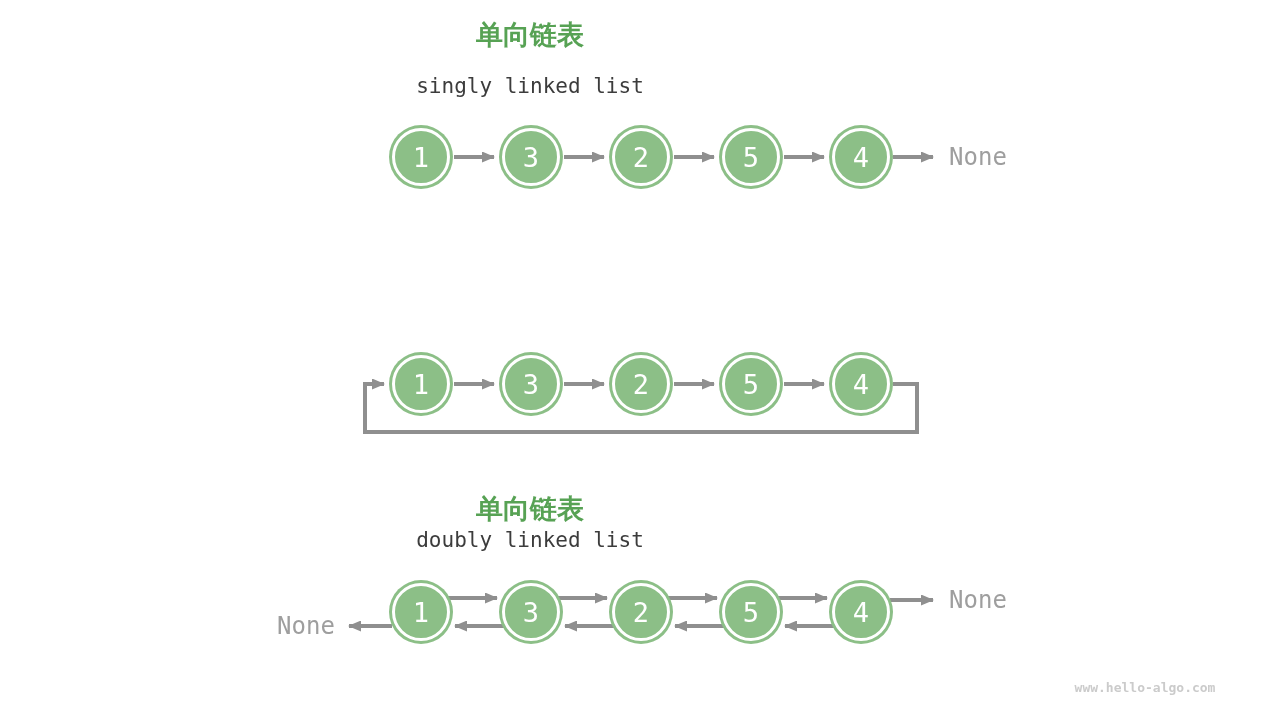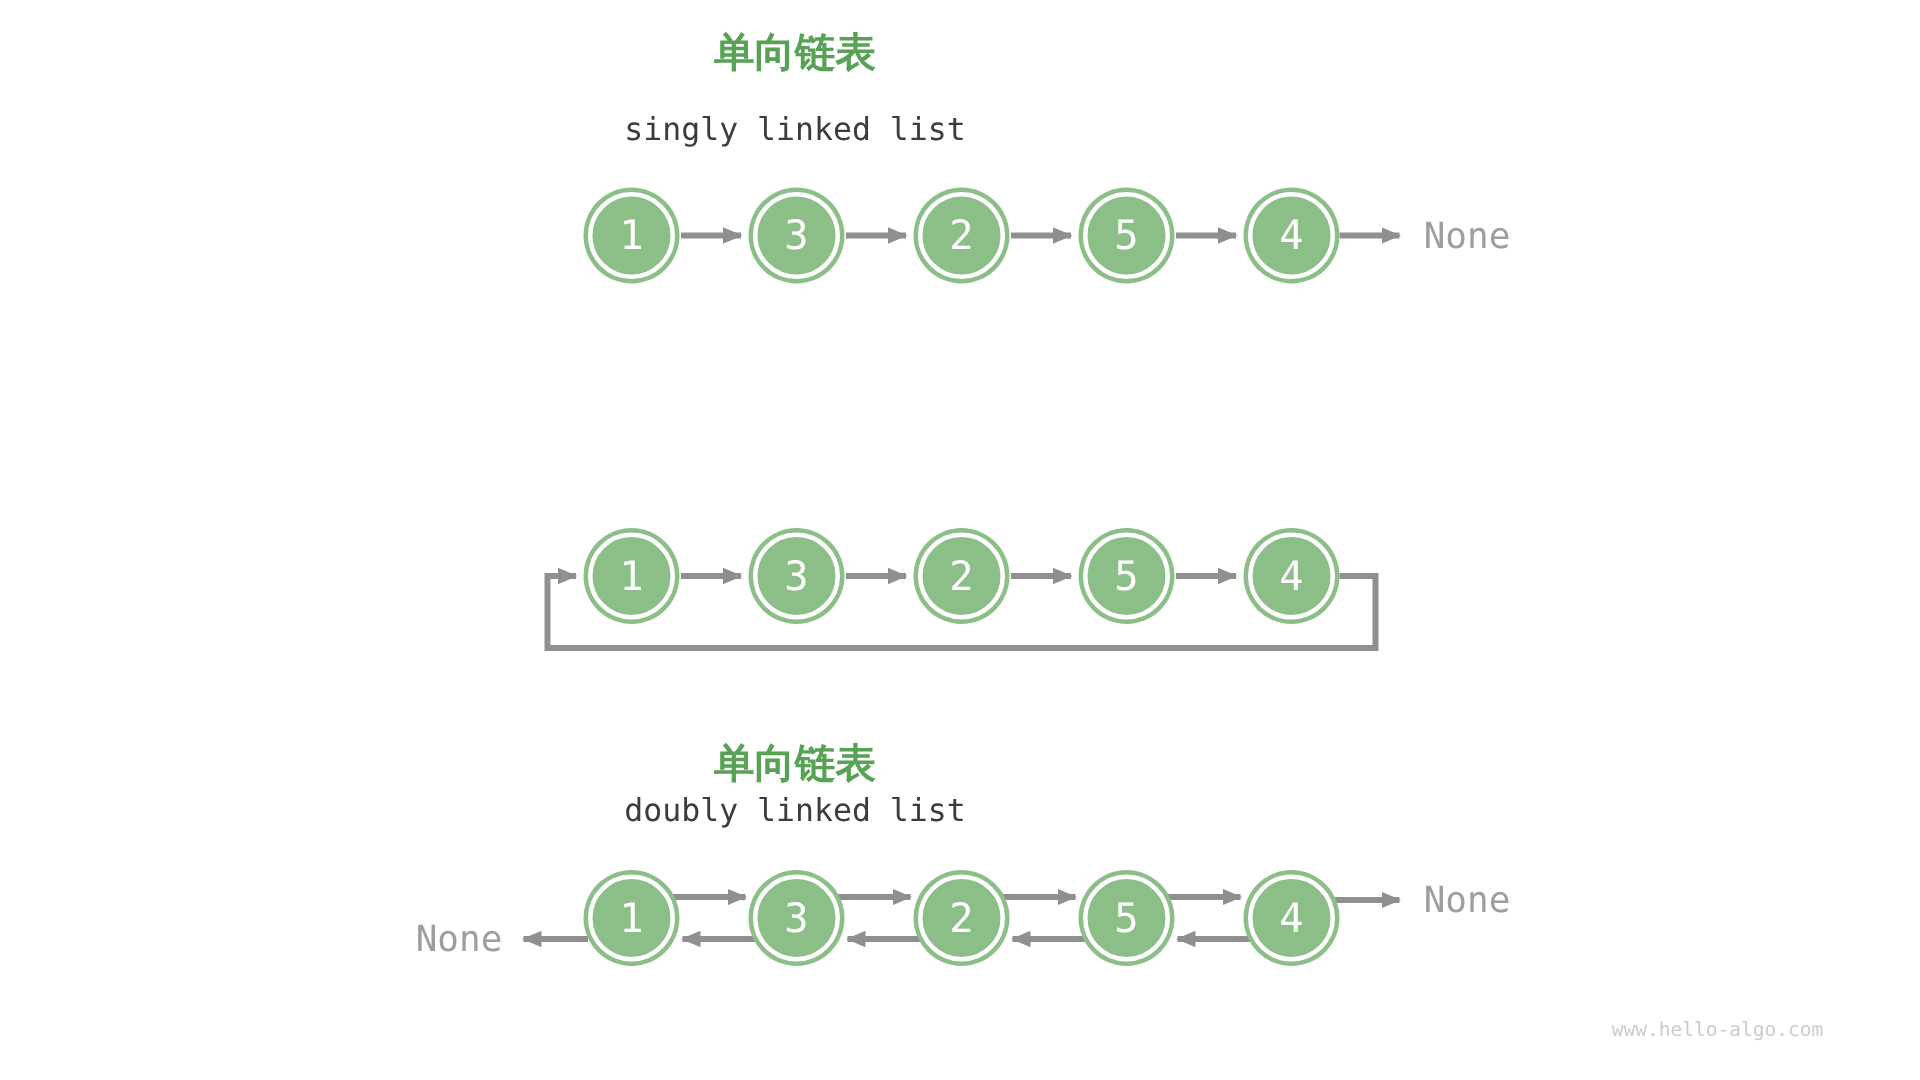--- a/index.html
+++ b/index.html
@@ -52,20 +52,21 @@
     white-space: nowrap;
     transform: translate(-50%, -50%);
   }
   .watermark {
     position: absolute;
     font-family: "DejaVu Sans Mono", "Liberation Mono", monospace;
     font-size: 13px;
     color: #cbcbcb;
     white-space: nowrap;
     transform: translate(-50%, -50%);
+    font-weight: bold;
   }
   svg#arrow-layer { position: absolute; left: 0; top: 0; pointer-events: none; }
 </style>
 </head>
 <body>
 
 <div id="canvas">
 
   <svg id="arrow-layer" width="1280" height="720" viewBox="0 0 1280 720">
     <defs>

